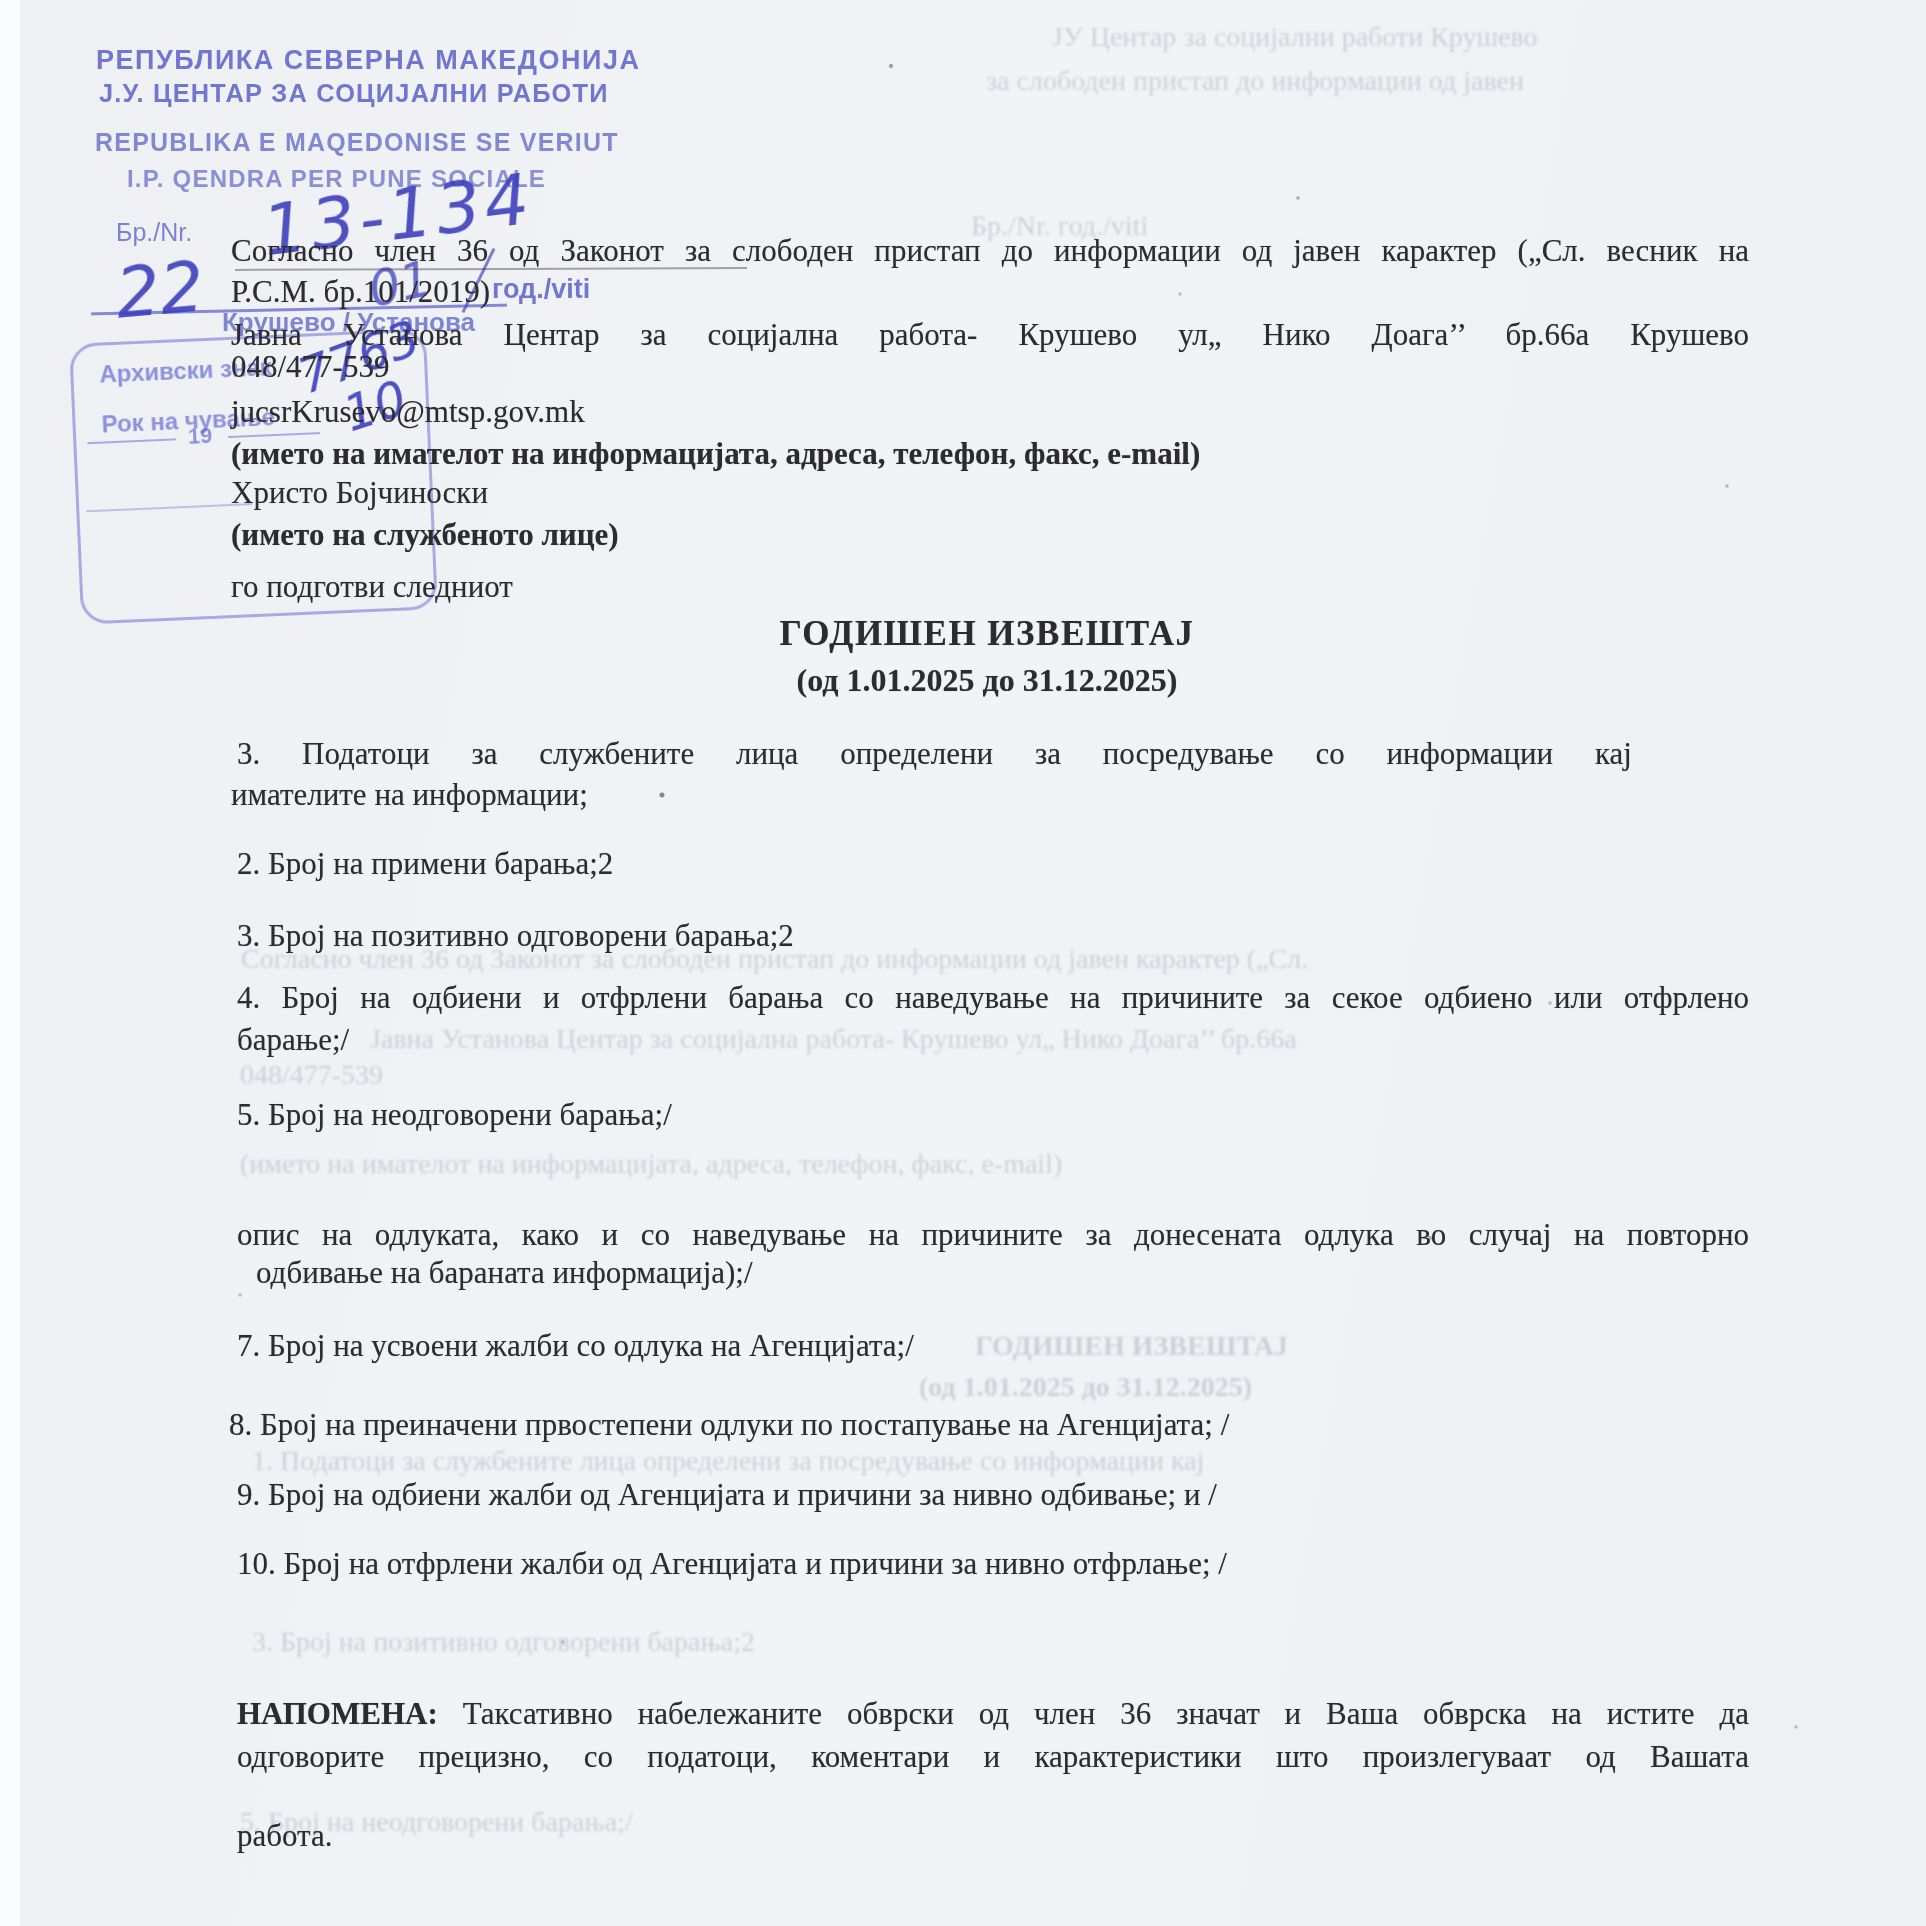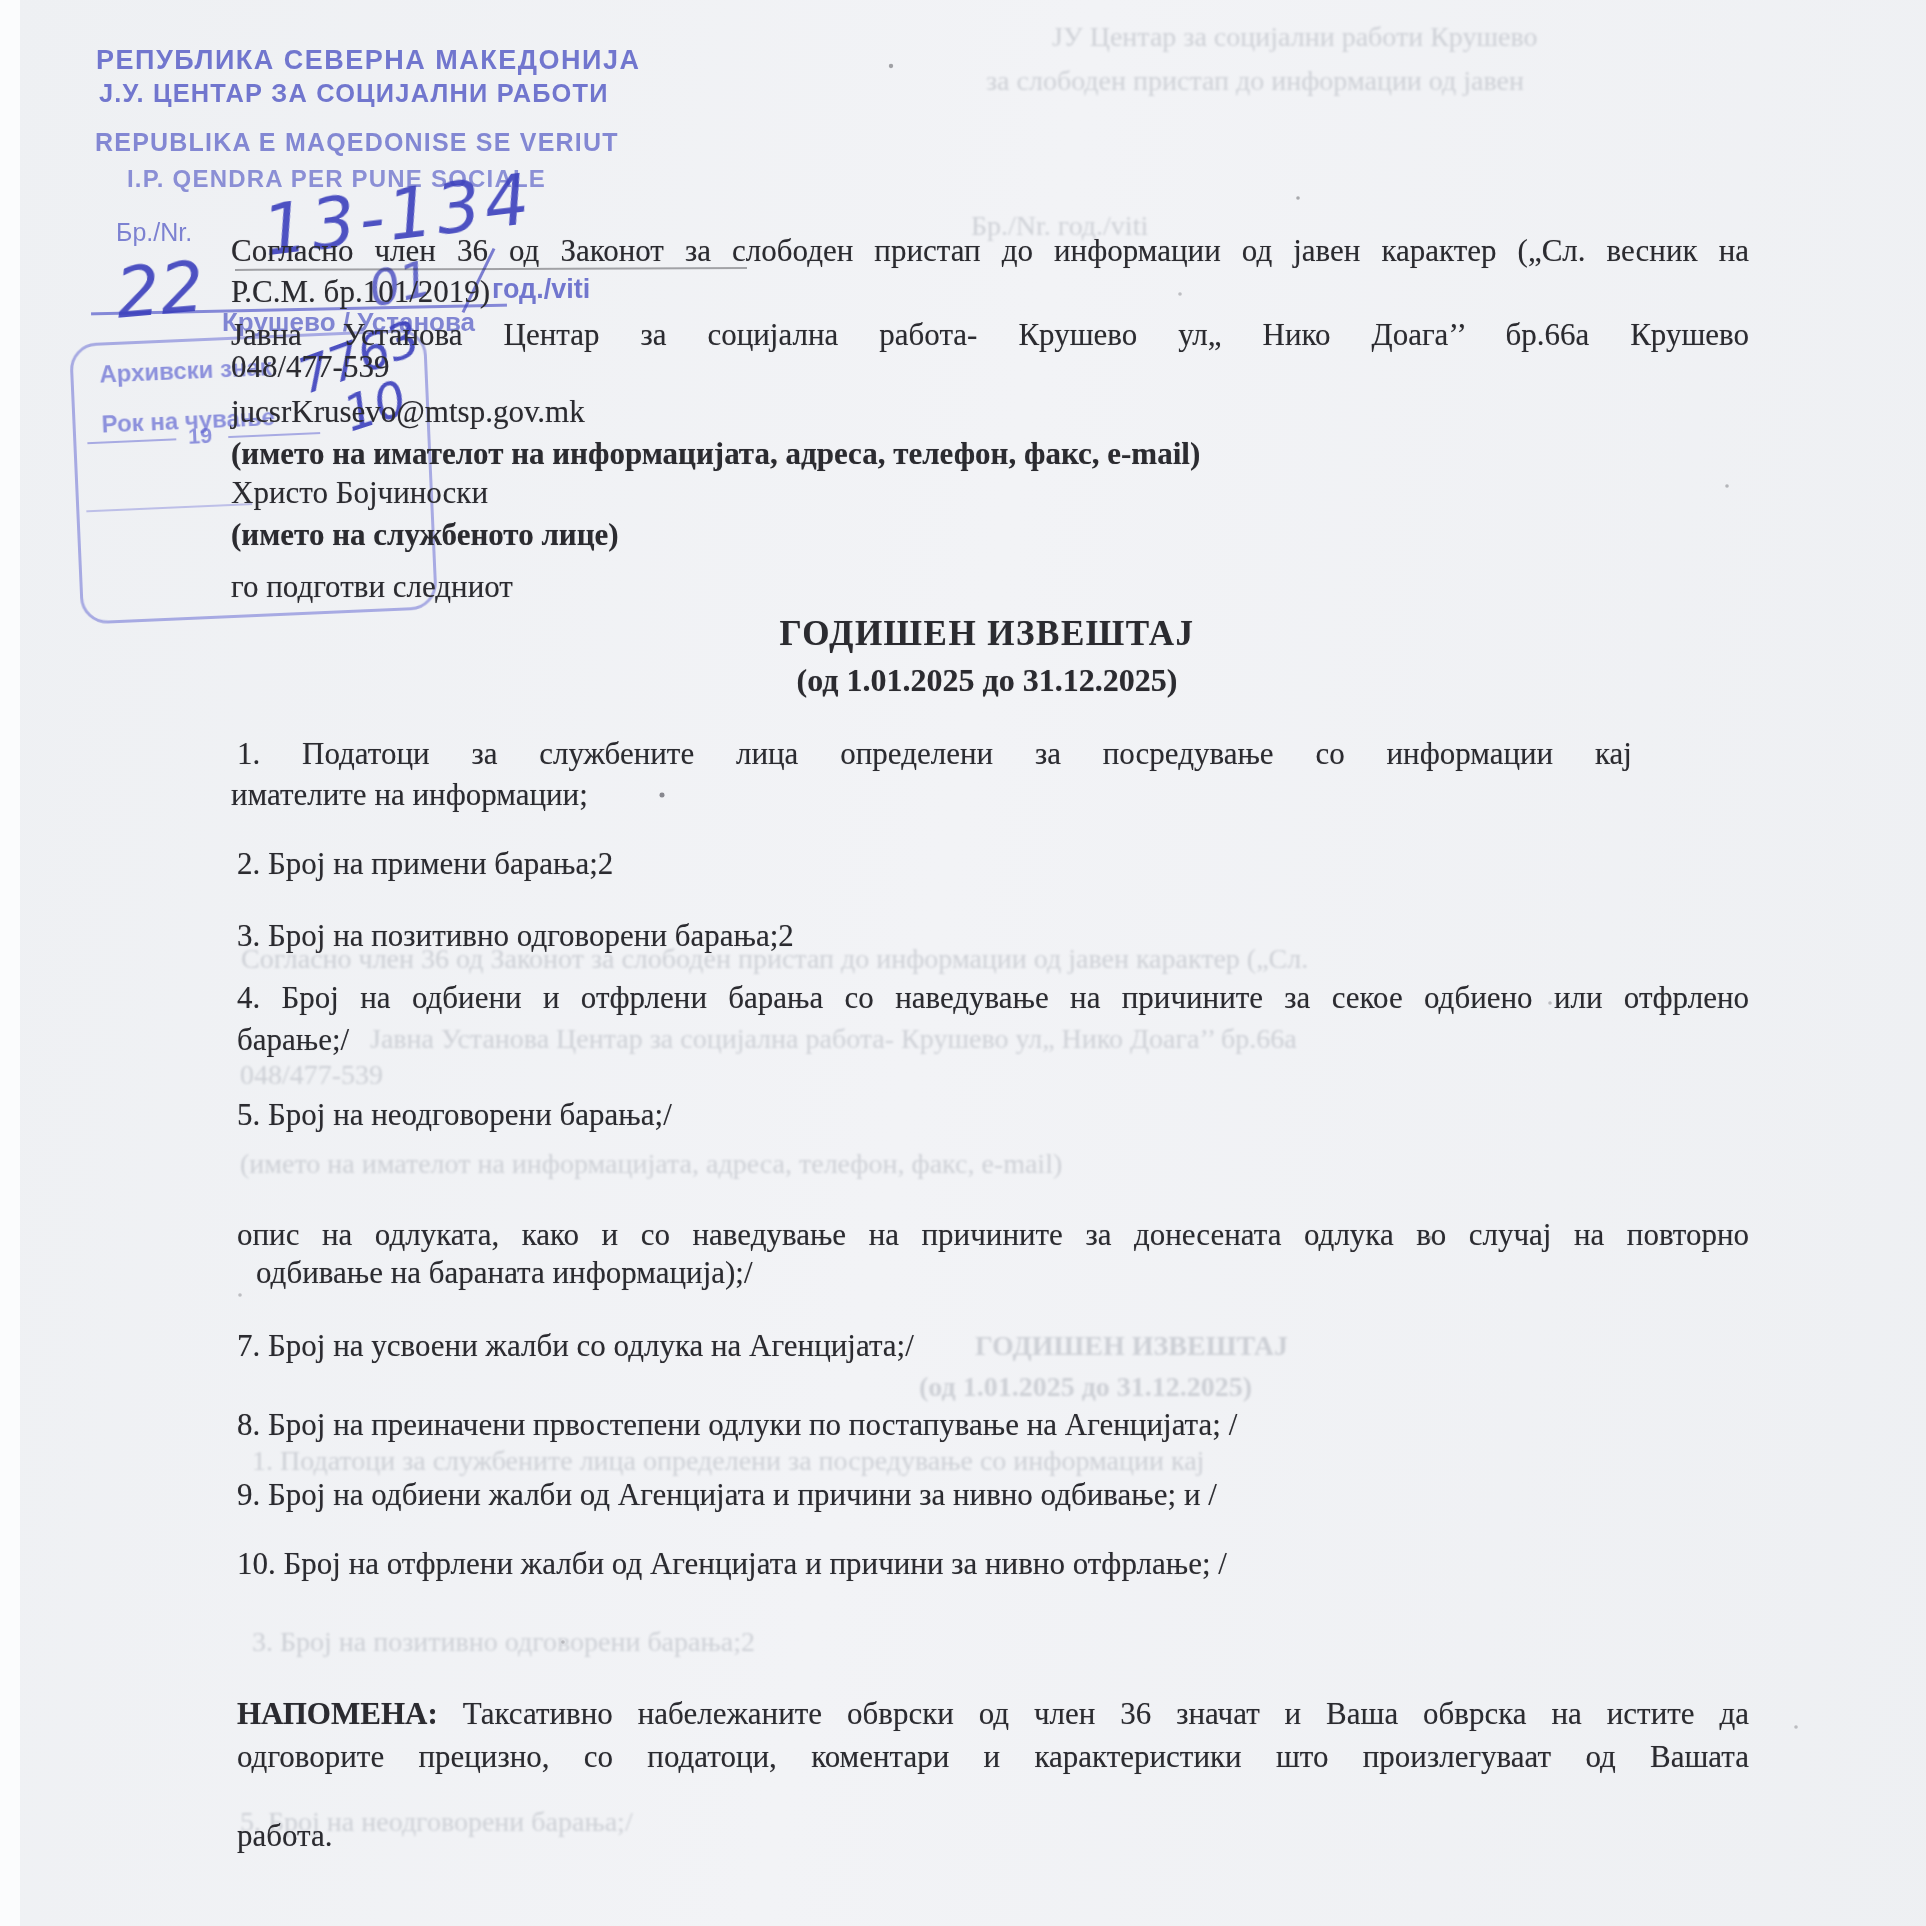--- a/index.html
+++ b/index.html
@@ -90,31 +90,31 @@
   <div class="ink" style="left:231px;top:349px;">048/477-539</div>
   <div class="ink" style="left:231px;top:394px;">jucsrKrusevo@mtsp.gov.mk</div>
   <div class="ink bold" style="left:231px;top:436px;">(името на имателот на информацијата, адреса, телефон, факс, e-mail)</div>
   <div class="ink" style="left:231px;top:475px;">Христо Бојчиноски</div>
   <div class="ink bold" style="left:231px;top:517px;">(името на службеното лице)</div>
   <div class="ink" style="left:231px;top:569px;">го подготви следниот</div>
 
   <div class="ink bold center" style="left:225px;top:614px;width:1524px;font-size:35px;letter-spacing:1.5px;">ГОДИШЕН ИЗВЕШТАЈ</div>
   <div class="ink bold center" style="left:225px;top:662px;width:1524px;font-size:32px;">(од 1.01.2025 до 31.12.2025)</div>
 
-  <div class="ink bj" style="left:237px;top:736px;width:1395px;">1. Податоци за службените лица определени за посредување со информации кај</div>
+  <div class="ink bj" style="left:237px;top:736px;width:1395px;">3. Податоци за службените лица определени за посредување со информации кај</div>
   <div class="ink" style="left:231px;top:777px;">имателите на информации;</div>
   <div class="ink" style="left:237px;top:846px;">2. Број на примени барања;2</div>
   <div class="ink" style="left:237px;top:918px;text-align:right;">3. Број на позитивно одговорени барања;2</div>
   <div class="ink bj" style="left:237px;top:980px;width:1512px;">4. Број на одбиени и отфрлени барања со наведување на причините за секое одбиено или отфрлено</div>
   <div class="ink" style="left:237px;top:1022px;">барање;/</div>
   <div class="ink" style="left:237px;top:1097px;">5. Број на неодговорени барања;/</div>
   <div class="ink bj" style="left:237px;top:1217px;width:1512px;">опис на одлуката, како и со наведување на причините за донесената одлука во случај на повторно</div>
   <div class="ink" style="left:237px;top:1255px;margin-left:19px;">одбивање на бараната информација);/</div>
   <div class="ink" style="left:237px;top:1328px;">7.  Број на усвоени жалби со одлука на Агенцијата;/</div>
-  <div class="ink" style="left:237px;top:1407px;">8.  Број на преиначени првостепени одлуки по постапување на Агенцијата; /</div>
+  <div class="ink" style="left:229px;top:1407px;">8.  Број на преиначени првостепени одлуки по постапување на Агенцијата; /</div>
   <div class="ink" style="left:237px;top:1477px;">9.  Број на одбиени жалби од Агенцијата и причини за нивно одбивање; и /</div>
   <div class="ink" style="left:237px;top:1546px;">10.  Број на отфрлени жалби од Агенцијата и причини за нивно отфрлање; /</div>
 
   <div class="ink bj" style="left:237px;top:1696px;width:1512px;"><span class="bold">НАПОМЕНА:</span><span> Таксативно набележаните обврски од член 36 значат и Ваша обврска на истите да</span></div>
   <div class="ink bj" style="left:237px;top:1739px;width:1512px;">одговорите прецизно, со податоци, коментари и карактеристики што произлегуваат од Вашата</div>
   <div class="ink" style="left:237px;top:1818px;">работа.</div>
 
   <svg class="stampsvg" viewBox="0 0 1420 1130">
     <defs>
       <path id="rsTop" d="M 135,640 A 575,440 0 1 1 1285,640"></path>

